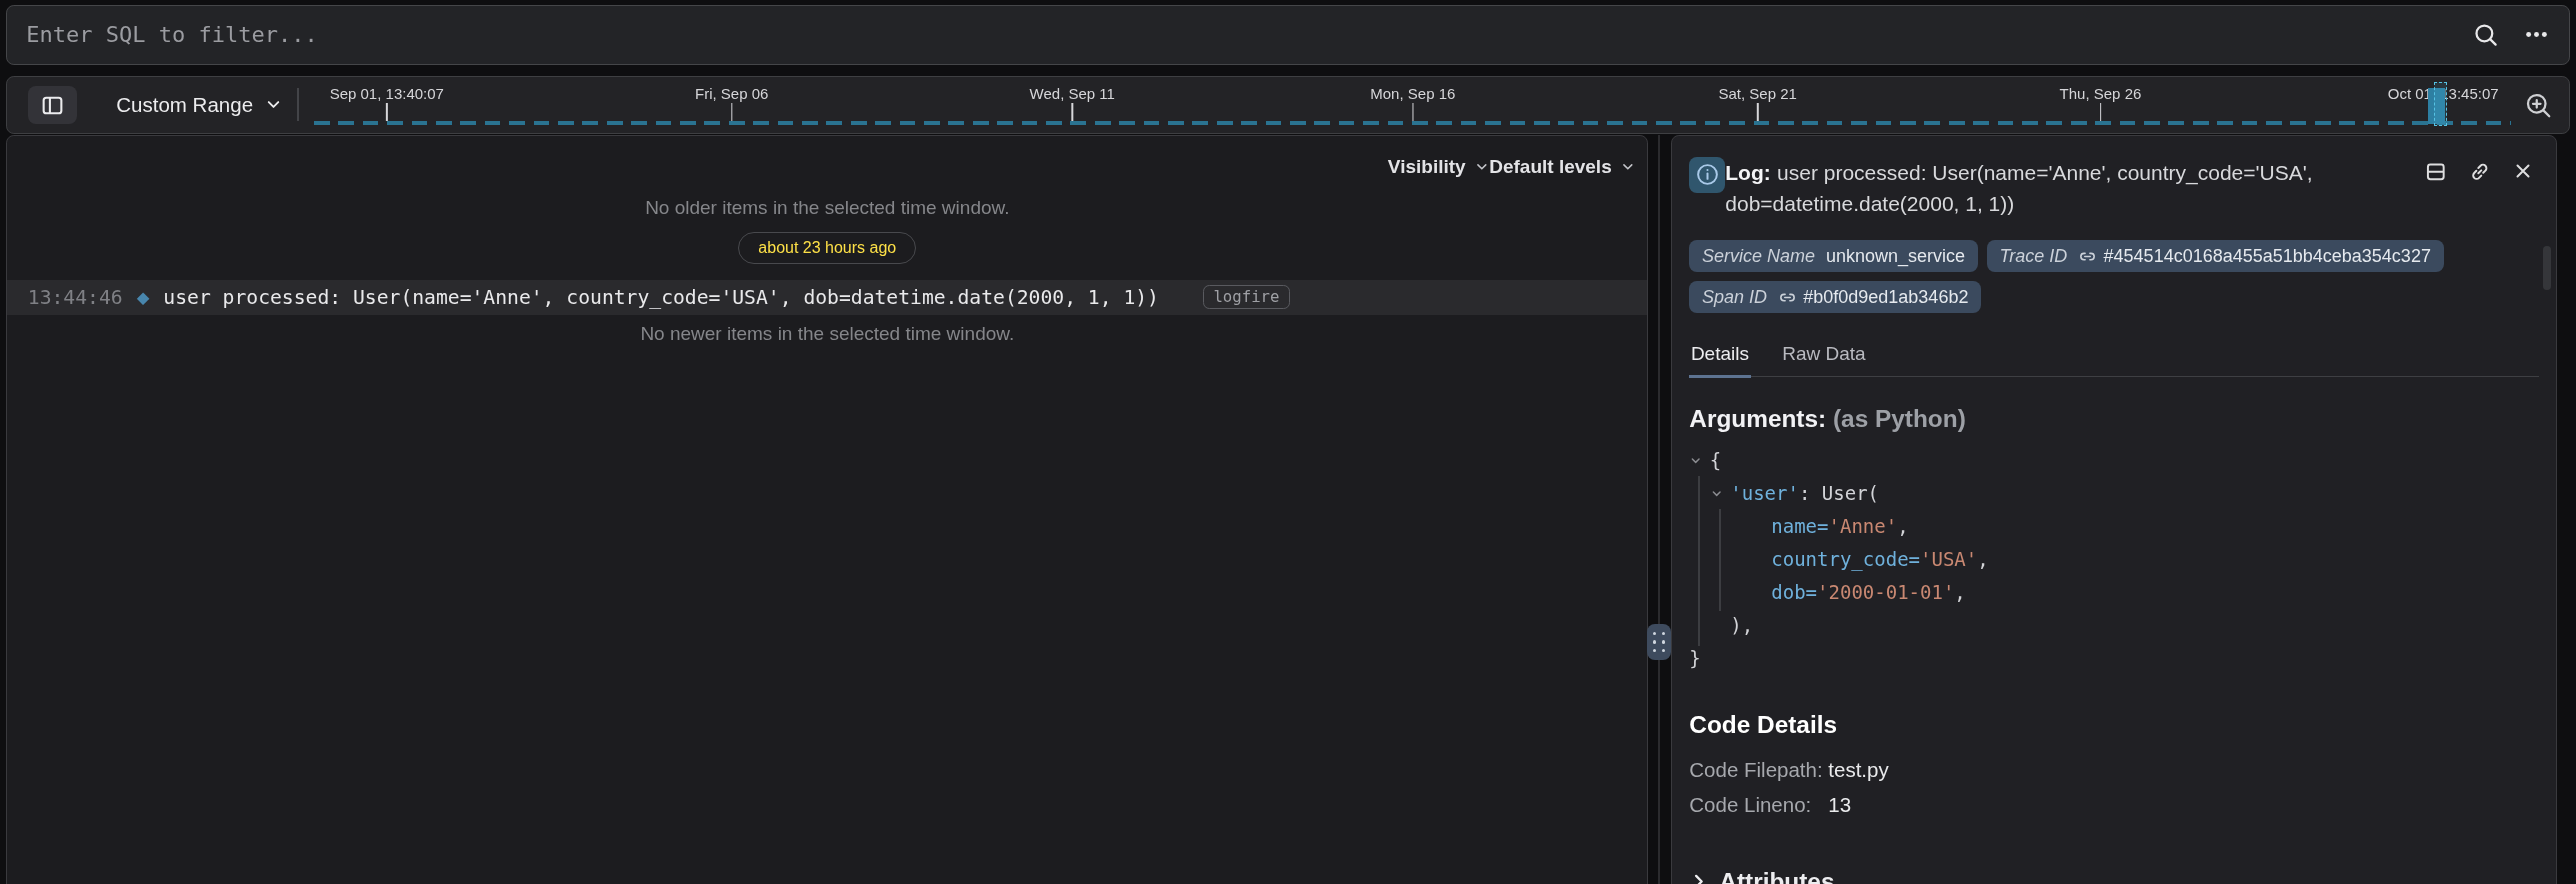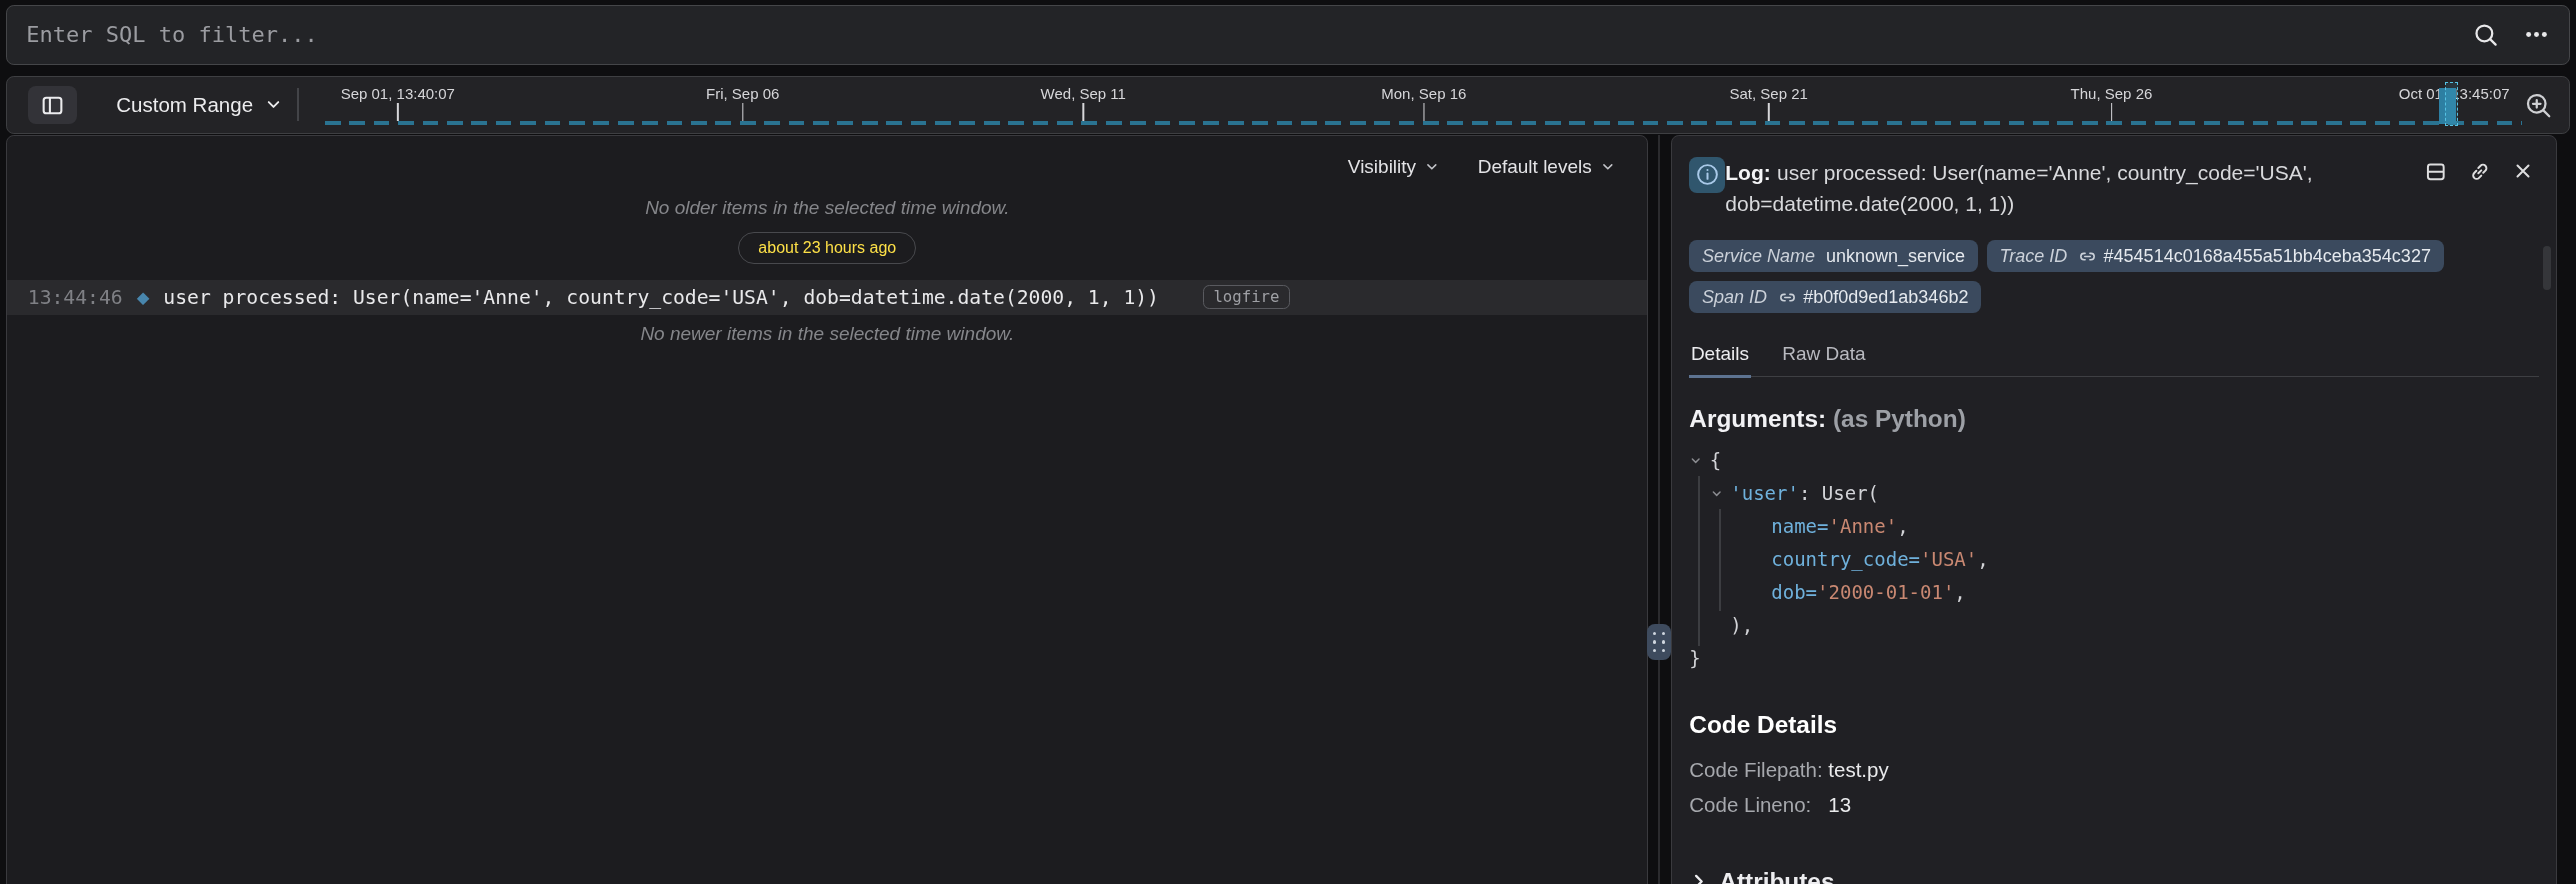--- a/index.html
+++ b/index.html
@@ -20,42 +20,42 @@
 
   
   .tlbar { position:absolute; left:6.3px; top:76px; right:6.3px; height:58px;
            background:#232326; border:1.6px solid #3e3f42; border-radius:7.9px; }
   .tl-toggle { position:absolute; left:20.5px; top:9.4px; width:49px; height:38px;
            background:#333338; border-radius:7.9px; display:flex; align-items:center;
            justify-content:center; color:#ececee; }
   .tl-range { position:absolute; left:109px; top:0; height:55px; display:flex;
            align-items:center; gap:11px; color:#ececee; font-size:20.5px; cursor:pointer; }
   .tl-div { position:absolute; left:290px; top:11px; width:1.6px; height:33px; background:#434448; }
-  .tl-region { position:absolute; left:318px; top:0; width:2197px; height:55px; }
+  .tl-region { position:absolute; left:307px; top:0; width:2197px; height:55px; }
   .tl-baseline { position:absolute; left:0; right:0; bottom:7px; height:3.9px;
            background:repeating-linear-gradient(90deg,#2a7391 0 15.7px,transparent 15.7px 24.4px); }
   .tl-tick { position:absolute; top:7.9px; transform:translateX(-50%); text-align:center; }
   .tl-tick .lbl { color:#d6d6d9; font-size:15px; white-space:nowrap; display:block; }
   .tl-tick .mark { width:1.6px; height:17.3px; background:#d6d6d9; margin:1.6px auto 0; }
   .tl-spike { position:absolute; bottom:7.9px; width:17.3px; height:36px; background:#2d7fa2; }
   .tl-spike-sel { position:absolute; bottom:6.3px; width:12.6px; height:44px;
            border:1.6px dashed #55c2e4; background:rgba(85,194,228,.12); }
   .tl-zoom { position:absolute; right:15.7px; top:12.6px; color:#cfd0d3; }
 
   
   .panel { position:absolute; top:135px; background:#1c1c1f; border:1.6px solid #3a3a3e;
            border-radius:7.9px; }
   .left-panel { left:6.3px; width:1642px; height:772px; }
   .right-panel { left:1671px; width:886px; height:772px; background:#202024; overflow:hidden; }
 
   .lp-toolbar { height:61px; display:flex; align-items:center; justify-content:flex-end;
-           gap:38px; padding-right:32px; }
+           padding-right:12px;font-weight:bold; }
   .lp-dd { display:flex; align-items:center; gap:7.9px; color:#e3e3e6; font-size:19px; cursor:pointer; }
   .lp-dd svg { color:#c2c3c8; }
-  .notice { text-align:center; color:#85868a; font-size:19px;font-style:italic; }
+  .notice { text-align:center; color:#85868a; font-size:19px; }
   .pill { display:block; width:max-content; margin:12.6px auto 15.7px; padding:6.3px 19px;
            border:1.6px solid #48494d; border-radius:20.5px; color:#fde047; font-size:16px; }
   .log-row { height:35px; background:#2a2a2d; display:flex; align-items:center;
            padding:0 20.5px; font-size:19.7px; }
   .log-row .time { color:#7f8085; }
   .log-row .diamond { color:#4886ad; font-size:16.5px; margin:0 14px; font-family:"DejaVu Sans",sans-serif; }
   .log-row .msg { color:#e9e9eb; }
   .log-row .tag { margin-left:44px; border:1.6px solid #595a5f; border-radius:6.3px;
            padding:0.8px 9.4px 2.4px; color:#9fa0a5; font-size:15.7px; }
   .notice2 { margin-top:7.9px; }

